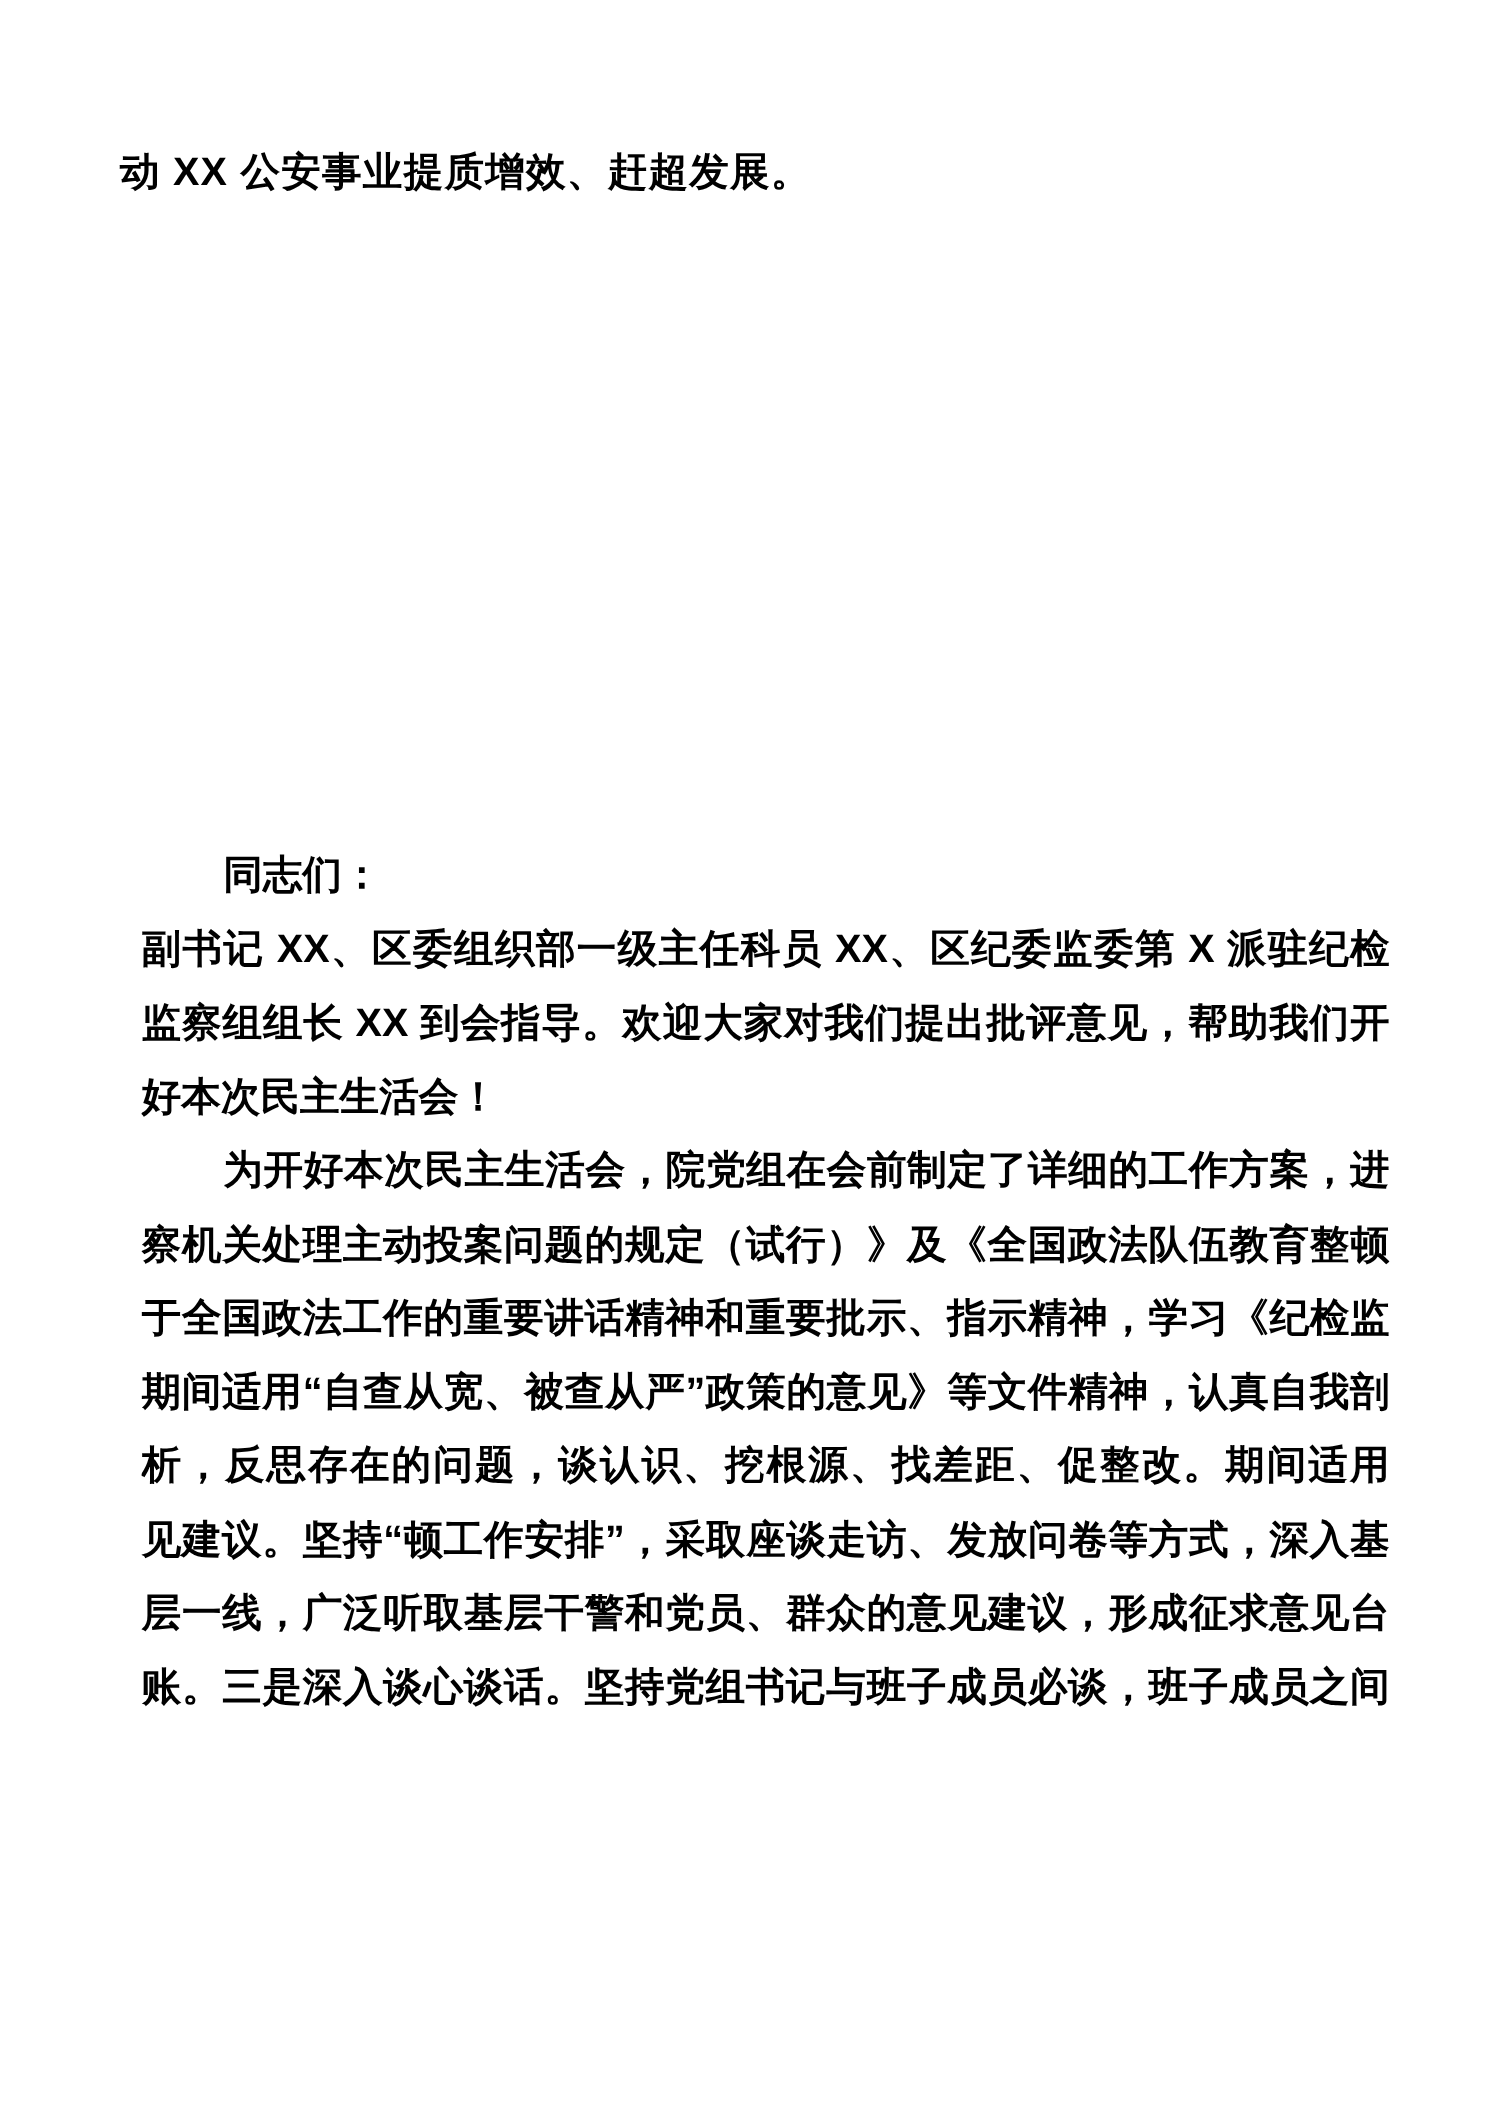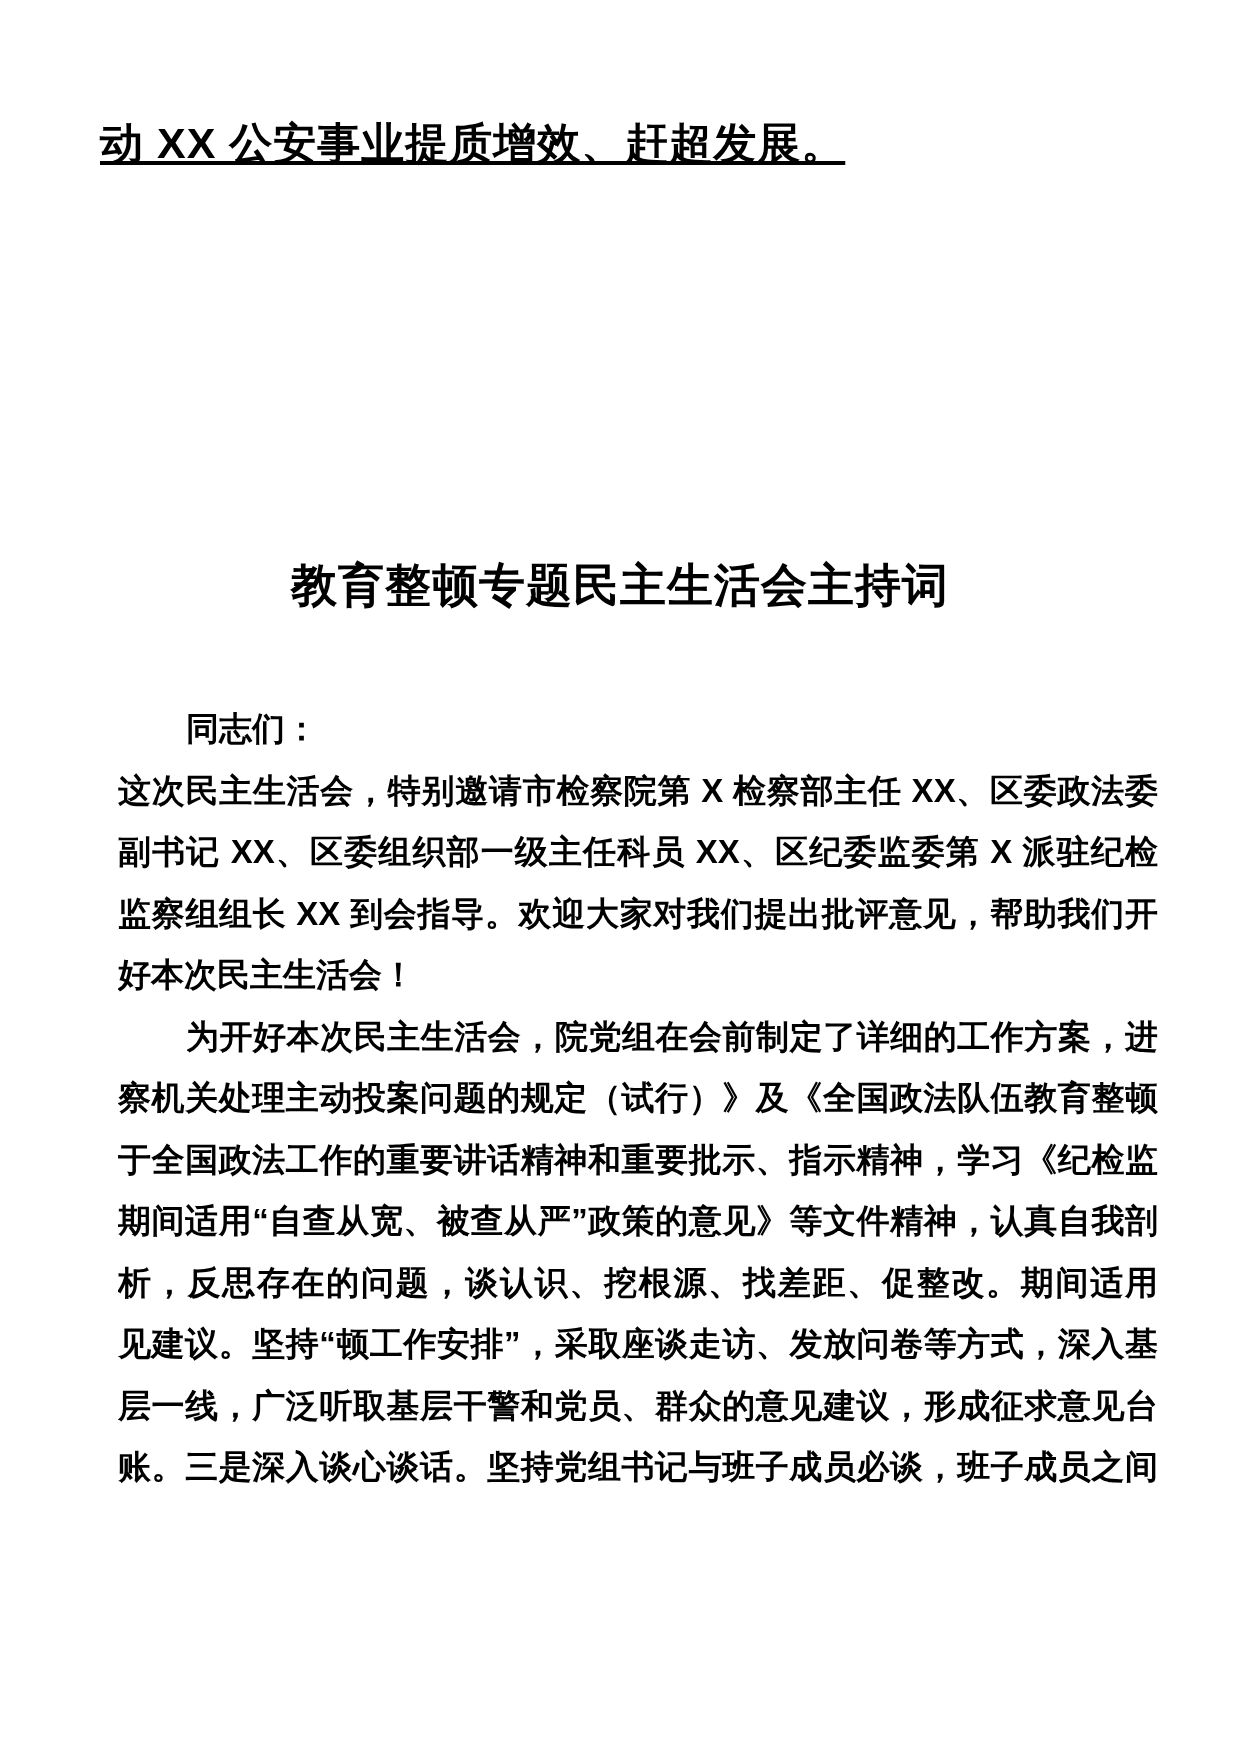--- a/index.html
+++ b/index.html
@@ -12,25 +12,24 @@
     color: #000000;
     font-family: "Liberation Sans", "DejaVu Sans", sans-serif;
     font-weight: bold;
     overflow: hidden;
   }
   .carryover {
     position: absolute;
     left: 100px;
     top: 122px;
     width: 1040px;
-    font-size: 43px;
+    font-size: 33px;
     line-height: 42px;
     letter-spacing: 1px;
     white-space: nowrap;
-    text-decoration: underline;
   }
   .doc-title {
     position: absolute;
     left: 0;
     right: 0;
     top: 556px;
     text-align: center;
     font-size: 46px;
     line-height: 58px;
     letter-spacing: 1px;
@@ -55,26 +54,24 @@
   .line.indent {
     text-indent: 68px;
   }
 </style>
 </head>
 <body>
 
 <div class="page" style="background: rgb(255, 255, 255); color: rgb(0, 0, 0);">
   <div class="carryover">动 XX 公安事业提质增效、赶超发展。</div>
 
-  <h1 class="doc-title">教育整顿专题民主生活会主持词</h1>
 
   <div class="doc-body">
     <div class="line indent">同志们：</div>
     <div class="paragraph">
-        <div class="line fill">这次民主生活会，特别邀请市检察院第 X 检察部主任 XX、区委政法委</div>
         <div class="line fill">副书记 XX、区委组织部一级主任科员 XX、区纪委监委第 X 派驻纪检</div>
         <div class="line fill">监察组组长 XX 到会指导。欢迎大家对我们提出批评意见，帮助我们开</div>
         <div class="line">好本次民主生活会！</div>
       </div>
     <div class="paragraph">
         <div class="line indent fill">为开好本次民主生活会，院党组在会前制定了详细的工作方案，进</div>
         <div class="line fill">察机关处理主动投案问题的规定（试行）》及《全国政法队伍教育整顿</div>
         <div class="line fill">于全国政法工作的重要讲话精神和重要批示、指示精神，学习《纪检监</div>
         <div class="line fill">期间适用“自查从宽、被查从严”政策的意见》等文件精神，认真自我剖</div>
         <div class="line fill">析，反思存在的问题，谈认识、挖根源、找差距、促整改。期间适用</div>

